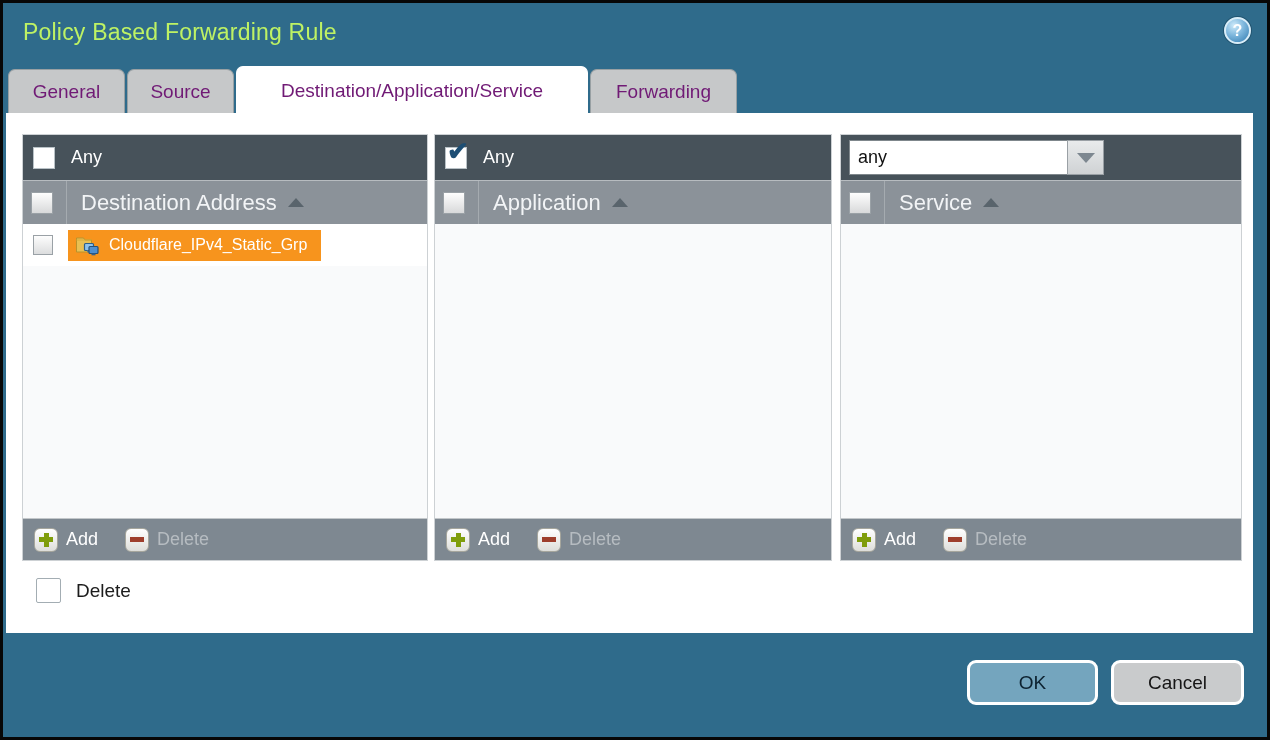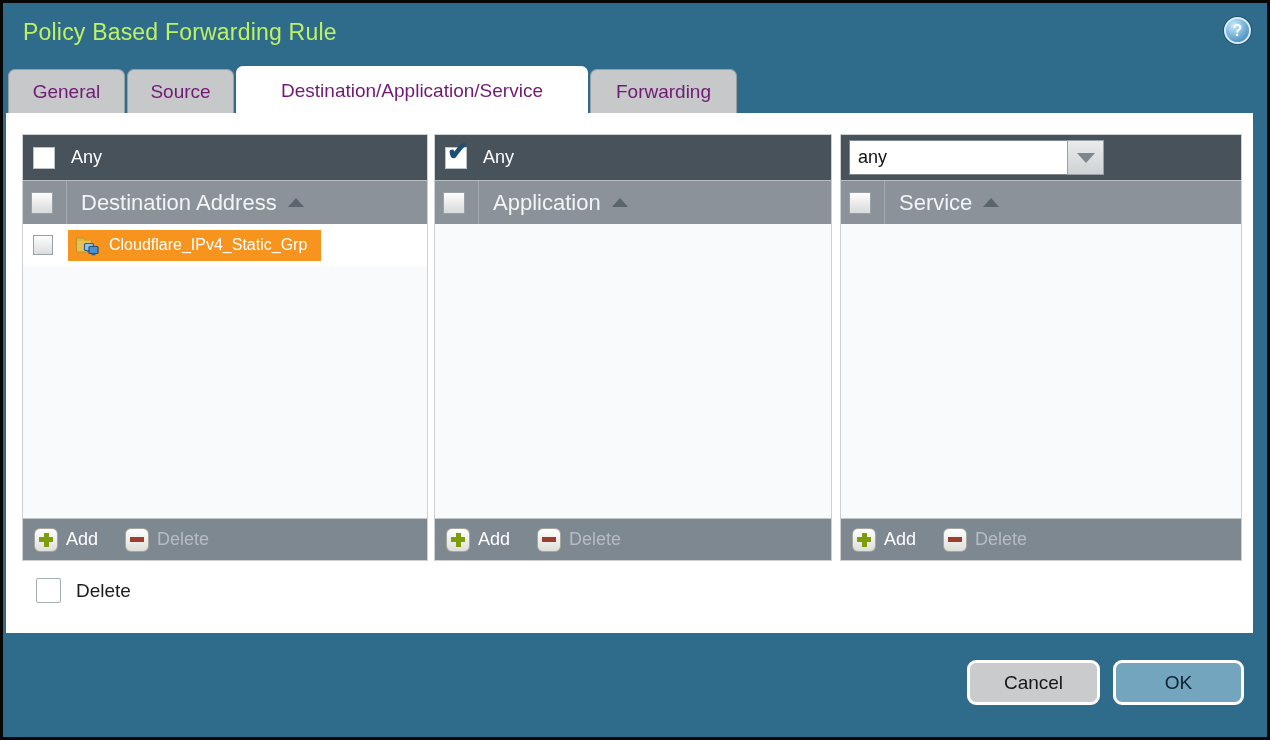--- a/index.html
+++ b/index.html
@@ -294,17 +294,17 @@
 
     </div>
 
     <div class="negate-row">
       <span class="negate-cb"></span>
       <span class="negate-lbl">Delete</span>
     </div>
   </div>
 
   <div class="buttonbar">
+    <button class="btn ok">OK</button>
     <button class="btn cancel">Cancel</button>
-    <button class="btn ok">OK</button>
   </div>
 
 </div>
 
 </body></html>

